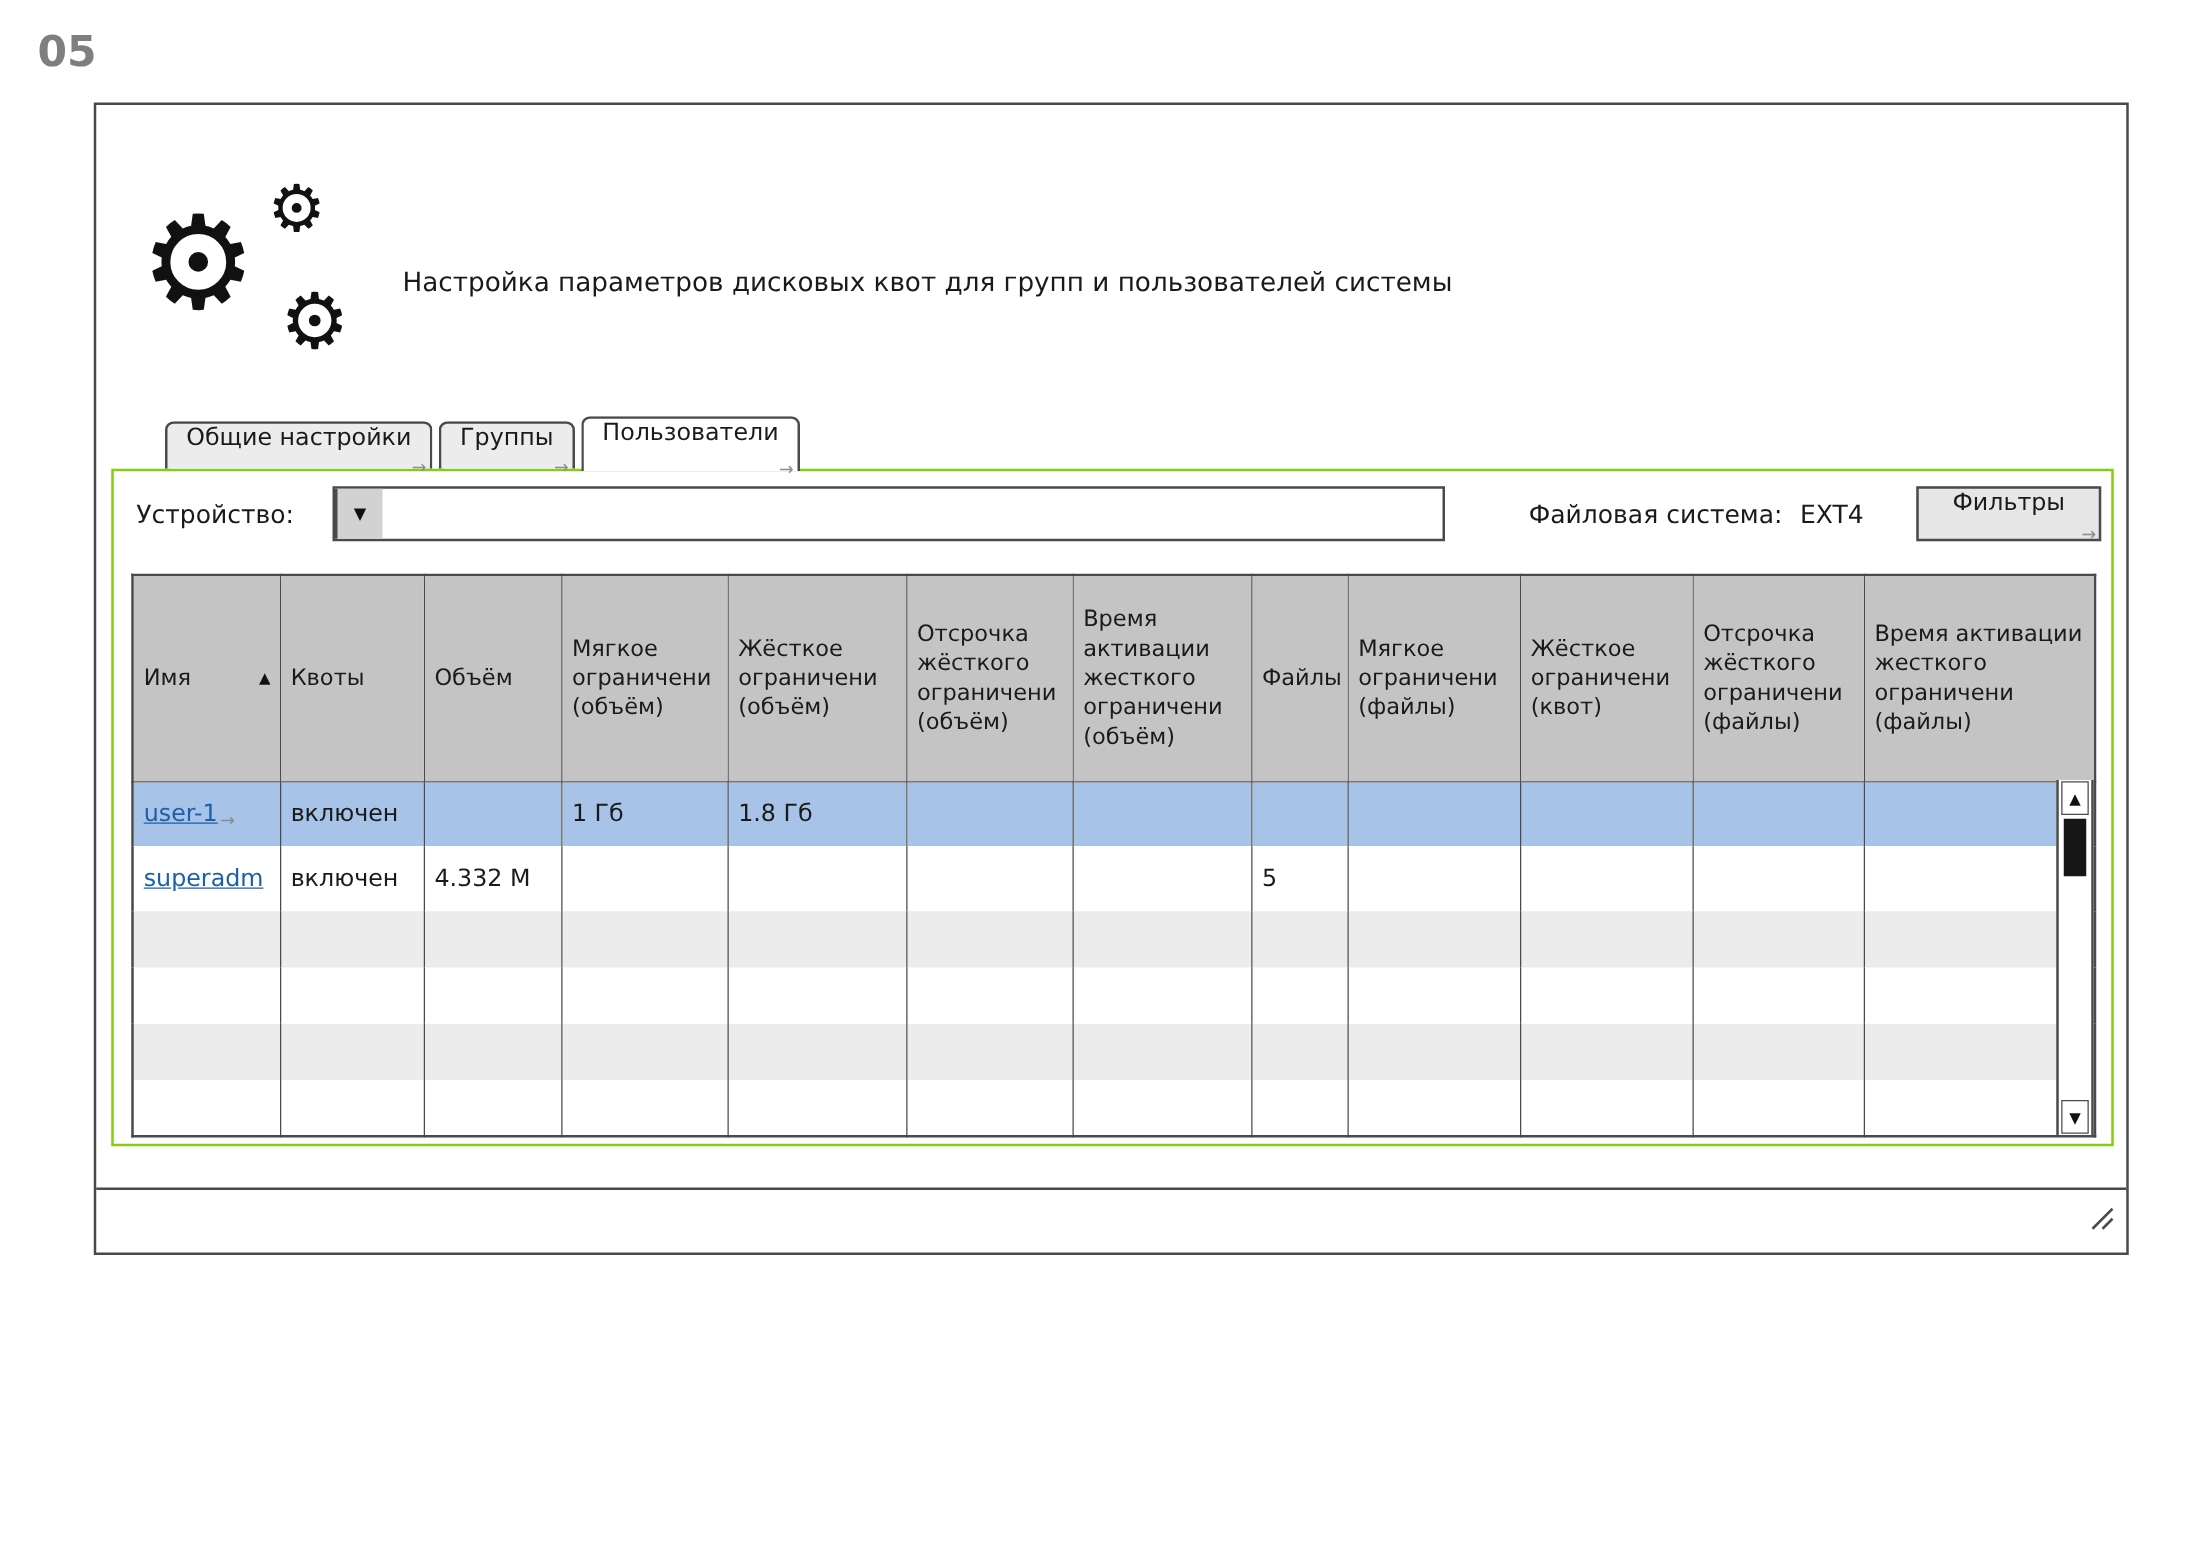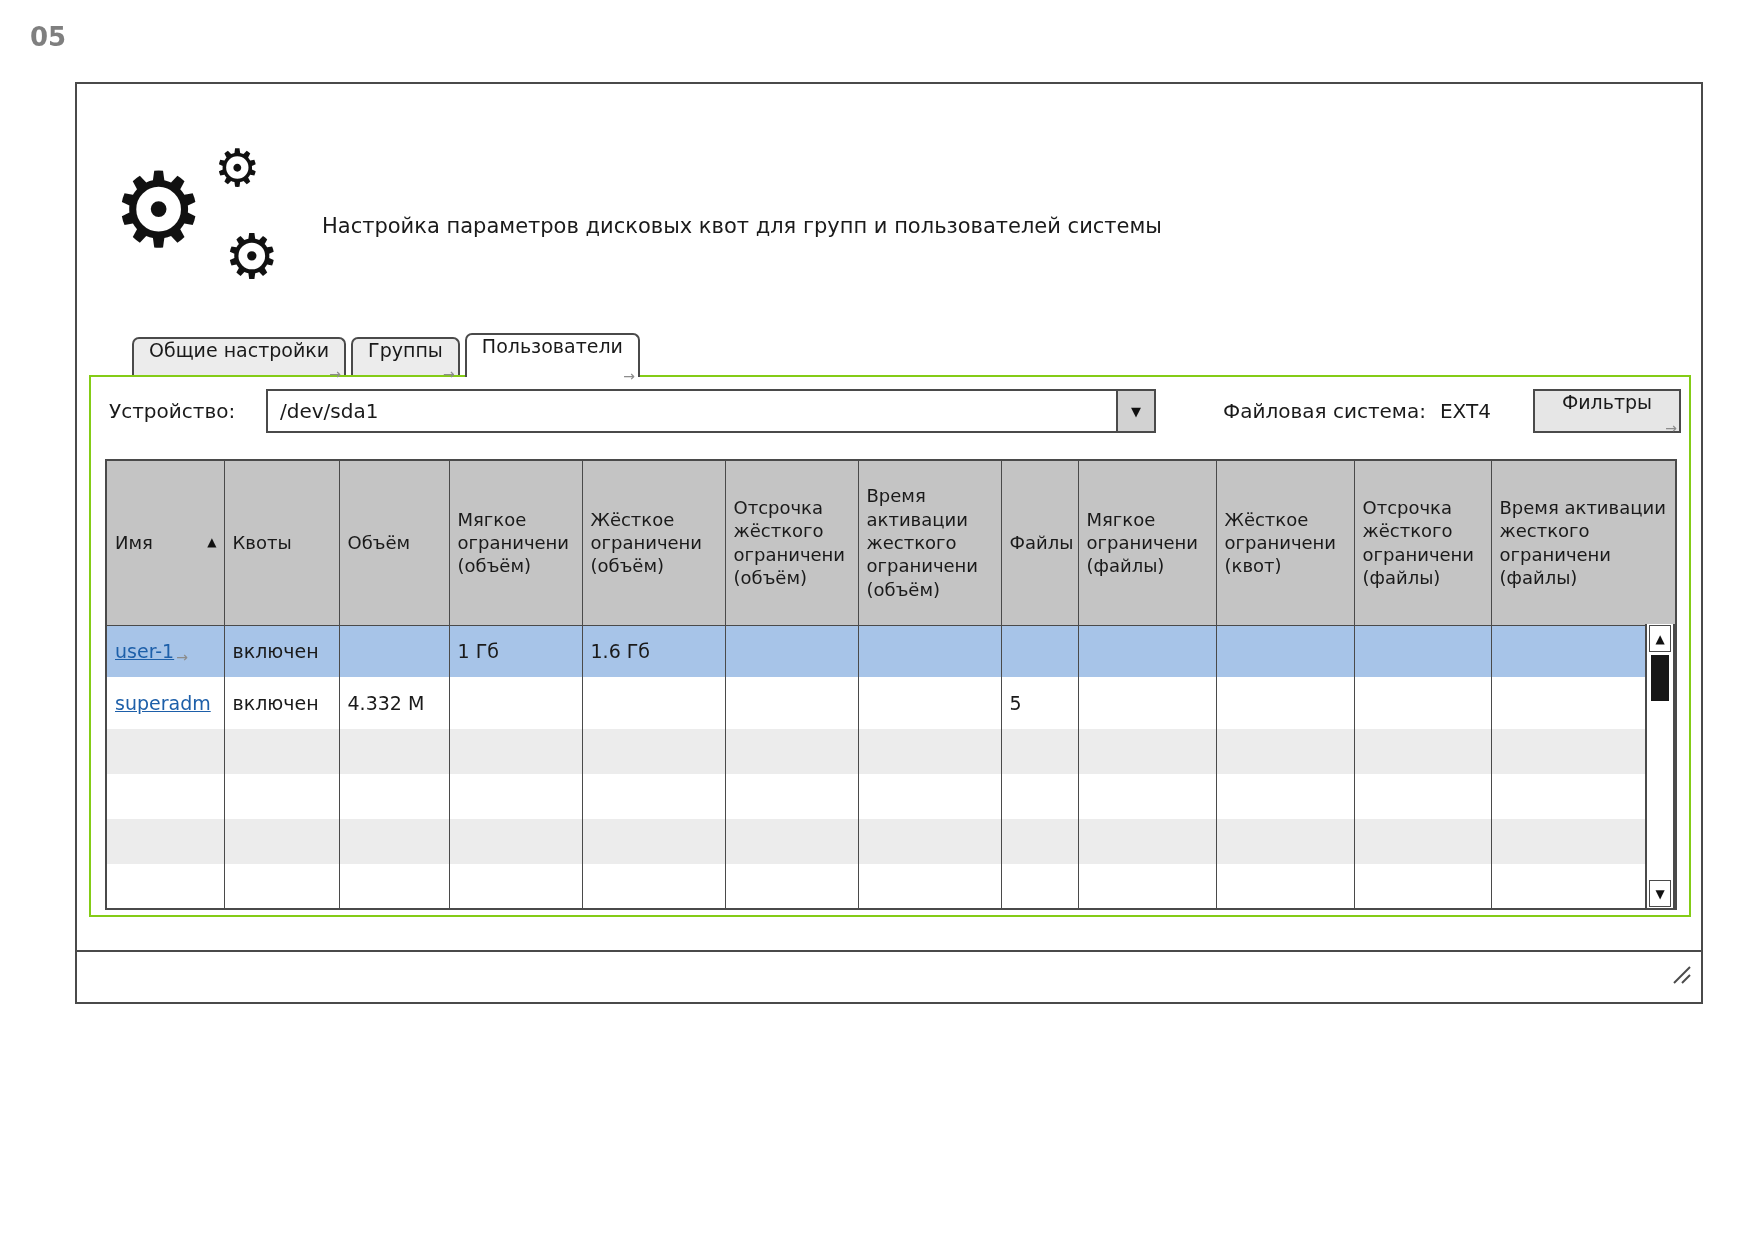--- a/index.html
+++ b/index.html
@@ -1,21 +1,21 @@
 <!DOCTYPE html>
 <html><head>
 <meta charset="utf-8">
 <style>
   * { box-sizing: border-box; margin: 0; padding: 0; }
   html,body { background:#ffffff; }
   body { font-family: "DejaVu Sans", "Liberation Sans", sans-serif; color:#1a1a1a; }
 
   .canvas { position:relative; width:1753px; height:1240px; background:#ffffff; overflow:hidden; }
 
-  .page-label { position:absolute; left:30px; top:22px; font-size:26px; font-weight:bold; color:#7f7f7f; }
+  .page-label { position:absolute; left:30px; top:22px; font-size:34px; font-weight:bold; color:#7f7f7f; }
 
   
   .window { position:absolute; left:75px; top:82px; width:1628px; height:922px;
             border:2px solid #4a4a4a; background:#ffffff; }
 
   .titlebar { position:relative; height:46px; border-bottom:2px solid #4a4a4a;
               display:flex; align-items:center; padding:0 18px; }
   .title { font-size:20px; }
   .win-controls { margin-left:auto; display:flex; gap:44px; align-items:center; }
   .btn-min { font-size:26px; font-weight:bold; color:#2b2b2b; line-height:10px; cursor:default; }
@@ -122,21 +122,20 @@
         <span>Пользователи</span>
         <span class="link-arrow">→</span>
       </div>
     </div>
 
     <div class="panel">
 
       <div class="device-label">Устройство:</div>
 
       <div class="combo">
-        <span class="combo-value">/dev/sda1</span>
         <span class="combo-arrow">▼</span>
       </div>
 
       <div class="fs-info">
         <span>Файловая система:</span>
         <span>EXT4</span>
       </div>
 
       <div class="filters-btn">
         <span>Фильтры</span>
@@ -174,21 +173,21 @@
                 <th><span>Отсрочка жёсткого ограничени (файлы)</span></th>
                 <th><span>Время активации жесткого ограничени (файлы)</span></th>
               </tr>
           </thead>
           <tbody>
               <tr class="selected">
                 <td><span class="cell-link">user-1</span><span class="link-arrow inline">→</span></td>
                 <td>включен</td>
                 <td></td>
                 <td>1 Гб</td>
-                <td>1.6 Гб</td>
+                <td>1.8 Гб</td>
                 <td></td>
                 <td></td>
                 <td></td>
                 <td></td>
                 <td></td>
                 <td></td>
                 <td></td>
               </tr>
               <tr>
                 <td><span class="cell-link">superadm</span></td>

